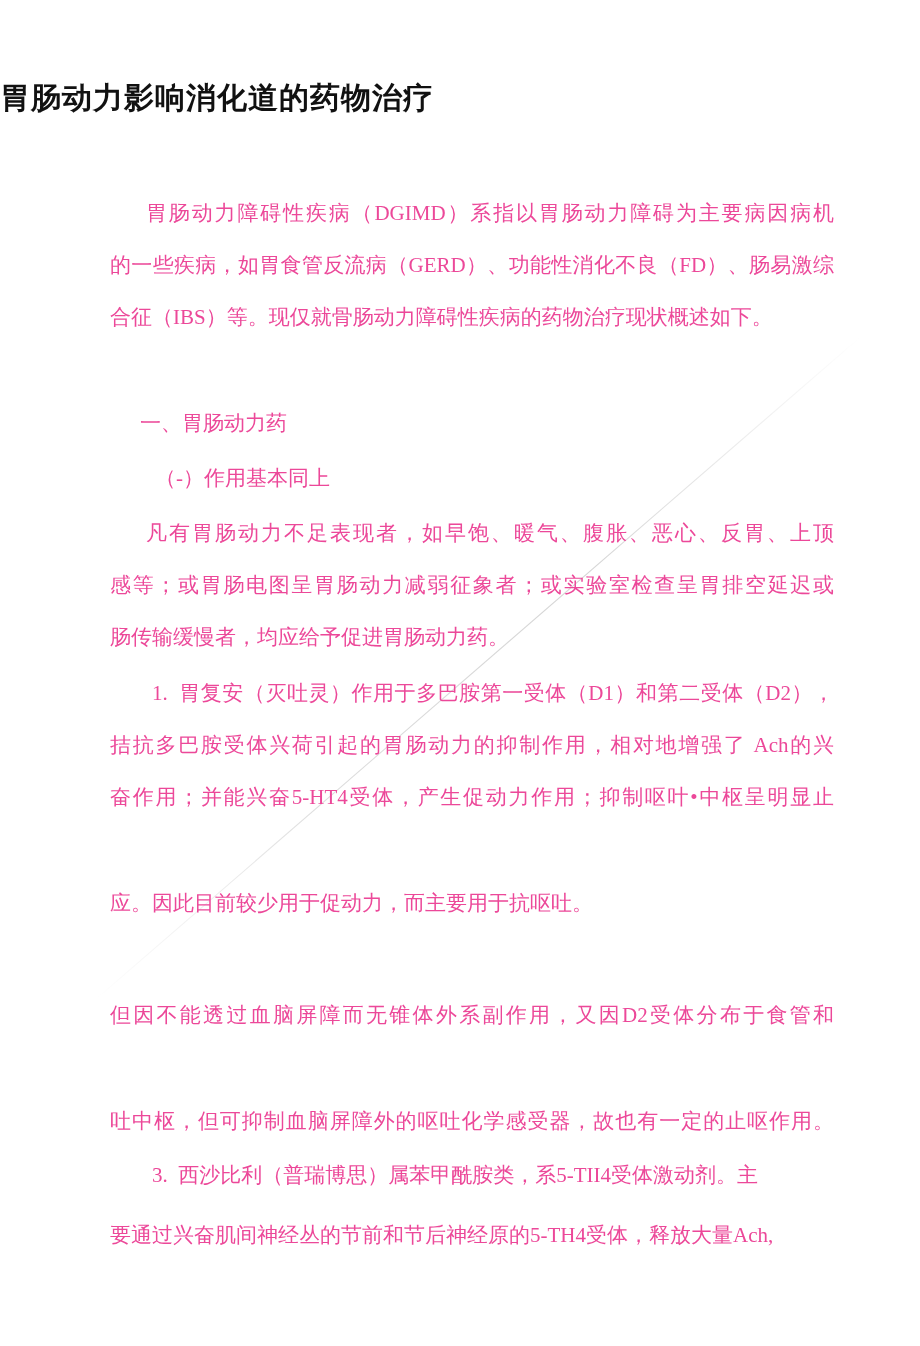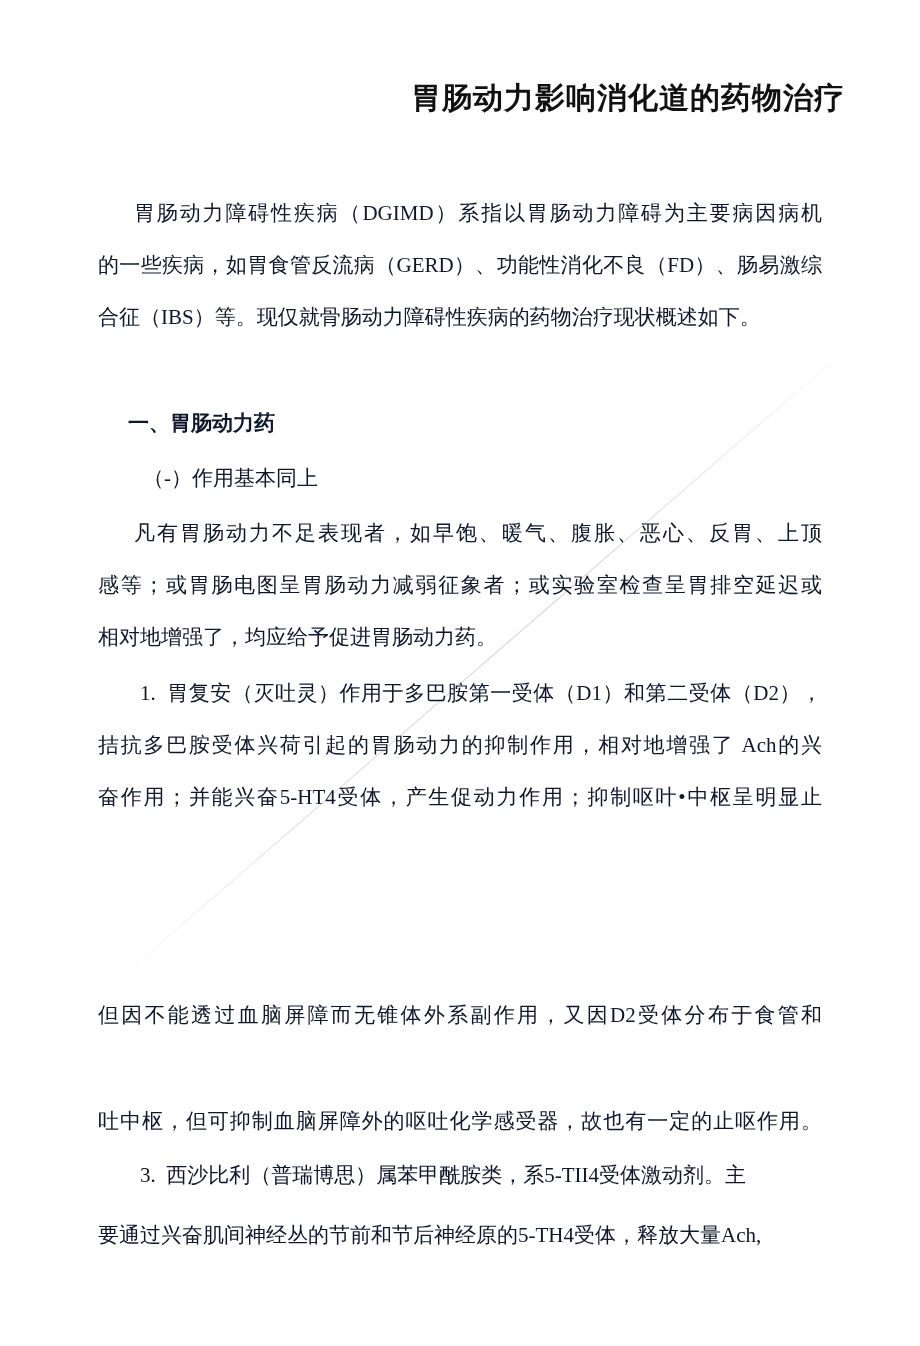--- a/index.html
+++ b/index.html
@@ -9,36 +9,36 @@
     position: relative;
     overflow: hidden;
     font-family: "Liberation Serif", "DejaVu Serif", serif;
   }
   .page {
     position: absolute; inset: 0;
     background: #ffffff;
   }
   .line {
     position: absolute;
-    left: 98px;
+    left: 110px;
     width: 724px;
     font-size: 21px;
     line-height: 30px;
-    color: #0f172a;
+    color: #ec4899;
     font-family: "Liberation Serif", "DejaVu Serif", serif;
     white-space: normal;
   }
   .just { text-align: justify; text-align-last: justify; }
   .ind-para  { text-indent: 36px; }
   .ind-item  { text-indent: 42px; }
-  .ind-h1    { text-indent: 30px; font-weight: bold; }
+  .ind-h1    { text-indent: 30px; }
   .ind-h2    { text-indent: 45px; }
   .title {
     left: 0; width: 845px;
-    text-align: right;
+    text-align: left;
     font-family: "Liberation Sans", "DejaVu Sans", sans-serif;
     font-weight: 700;
     font-size: 30px;
     line-height: 40px;
     letter-spacing: 1px;
     color: #111111;
   }
   .crease {
     position: absolute;
     left: 860px; top: 338px;
@@ -65,25 +65,26 @@
   <div class="line ind-para just" style="top:198px">胃肠动力障碍性疾病（DGIMD）系指以胃肠动力障碍为主要病因病机</div>
   <div class="line just" style="top:250px">的一些疾病，如胃食管反流病（GERD）、功能性消化不良（FD）、肠易激综</div>
   <div class="line" style="top:302px">合征（IBS）等。现仅就骨肠动力障碍性疾病的药物治疗现状概述如下。</div>
 
   <div class="line ind-h1" style="top:408px">一、胃肠动力药</div>
 
   <div class="line ind-h2" style="top:463px">（-）作用基本同上</div>
 
   <div class="line ind-para just" style="top:518px">凡有胃肠动力不足表现者，如早饱、暖气、腹胀、恶心、反胃、上顶</div>
   <div class="line just" style="top:570px">感等；或胃肠电图呈胃肠动力减弱征象者；或实验室检查呈胃排空延迟或</div>
-  <div class="line" style="top:622px">相对地增强了，均应给予促进胃肠动力药。</div>
+  <div class="line" style="top:622px">肠传输缓慢者，均应给予促进胃肠动力药。</div>
 
   <div class="line ind-item just" style="top:678px">1.&nbsp;&nbsp;胃复安（灭吐灵）作用于多巴胺第一受体（D1）和第二受体（D2），</div>
   <div class="line just" style="top:730px">拮抗多巴胺受体兴荷引起的胃肠动力的抑制作用，相对地增强了 Ach的兴</div>
   <div class="line just" style="top:782px">奋作用；并能兴奋5-HT4受体，产生促动力作用；抑制呕叶•中枢呈明显止</div>
+  <div class="line" style="top:888px">应。因此目前较少用于促动力，而主要用于抗呕吐。</div>
 
   <div class="line just" style="top:1000px">但因不能透过血脑屏障而无锥体外系副作用，又因D2受体分布于食管和</div>
   <div class="line just" style="top:1106px">吐中枢，但可抑制血脑屏障外的呕吐化学感受器，故也有一定的止呕作用。</div>
 
   <div class="line ind-item" style="top:1160px">3.&nbsp;&nbsp;西沙比利（普瑞博思）属苯甲酰胺类，系5-TII4受体激动剂。主</div>
   <div class="line" style="top:1220px">要通过兴奋肌间神经丛的节前和节后神经原的5-TH4受体，释放大量Ach,</div>
 
 </div>
 
 </body></html>

